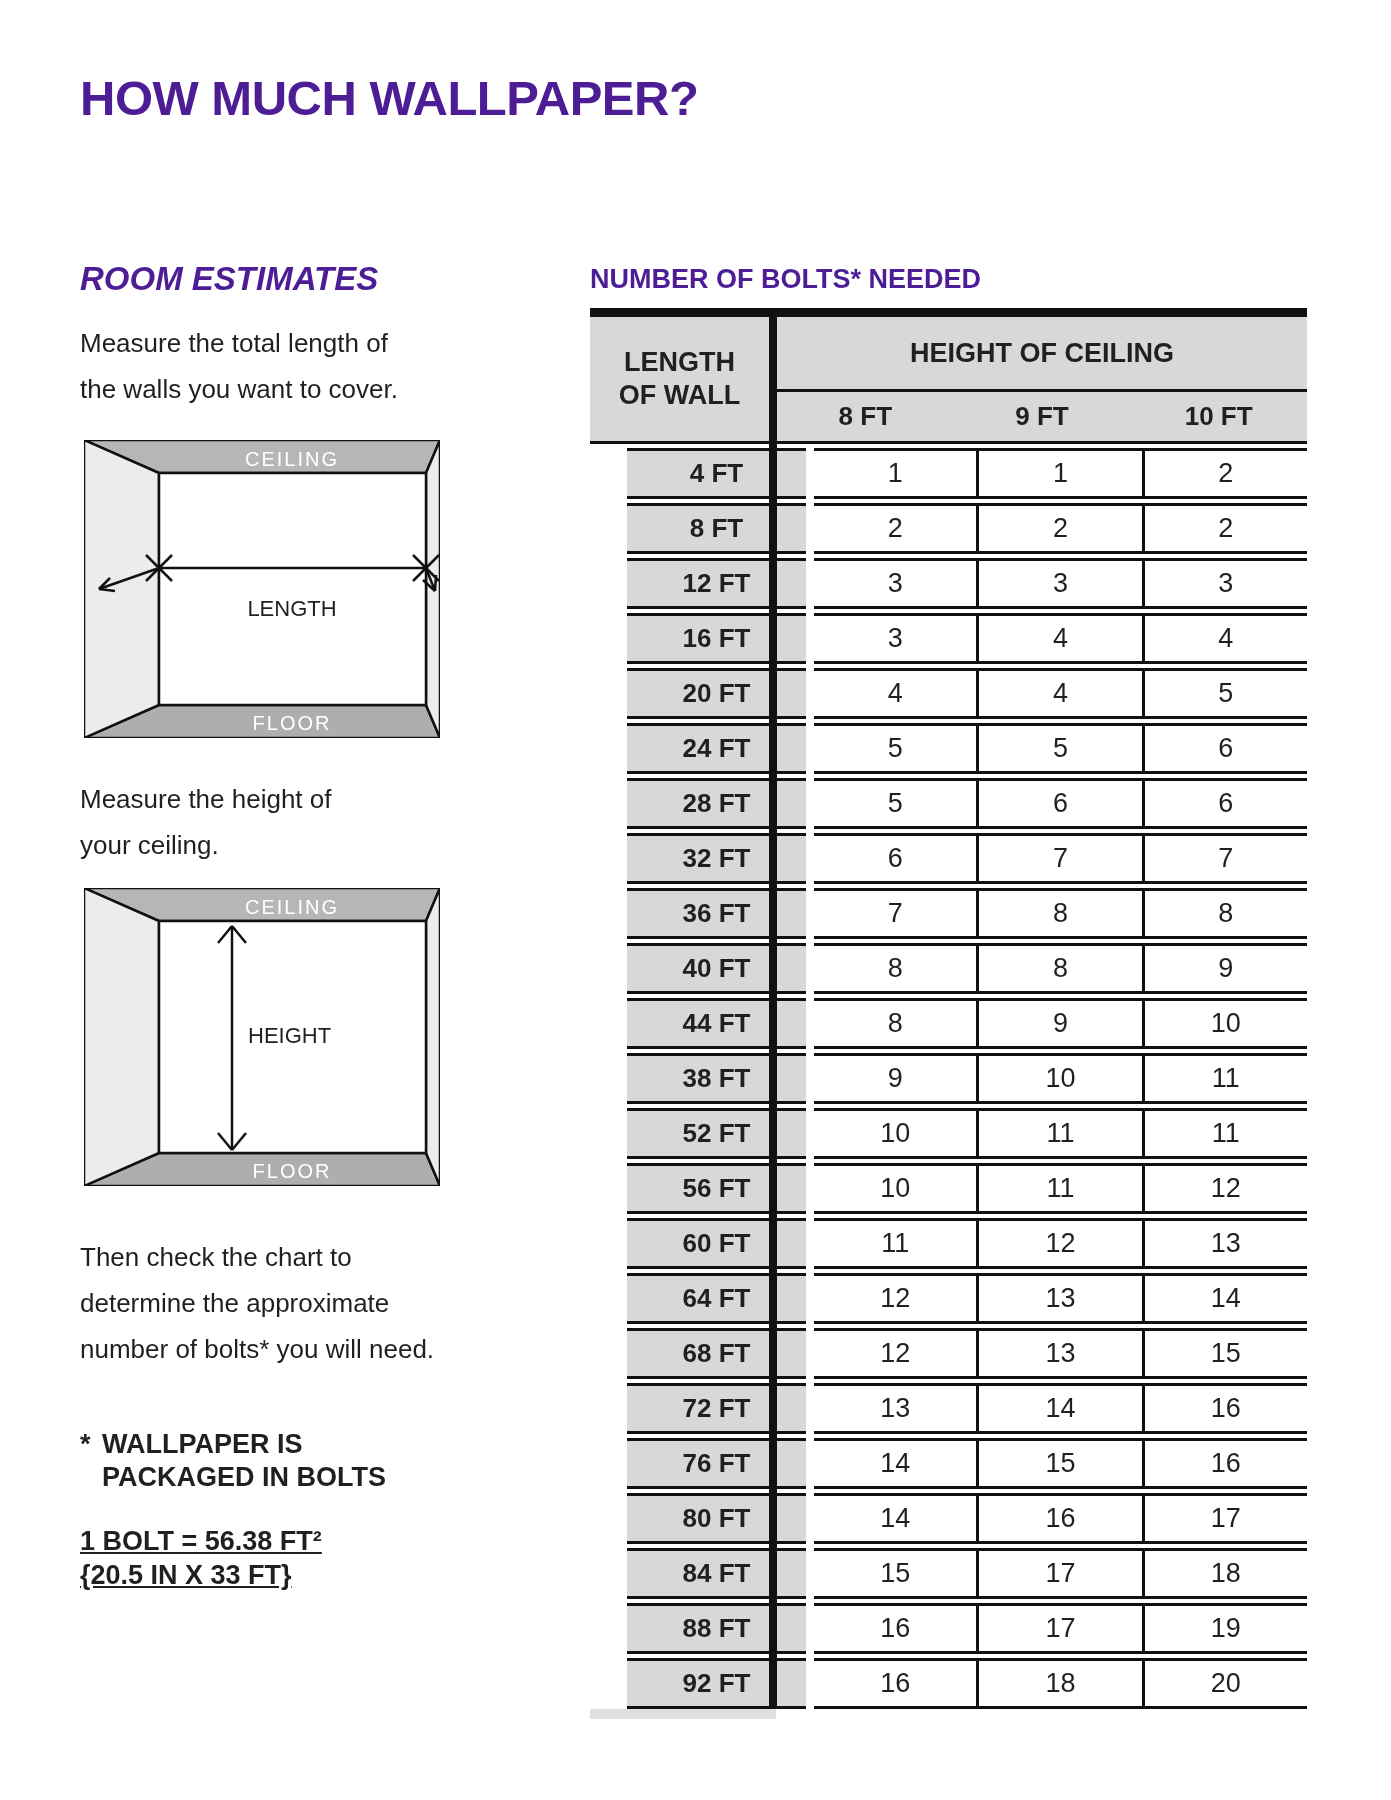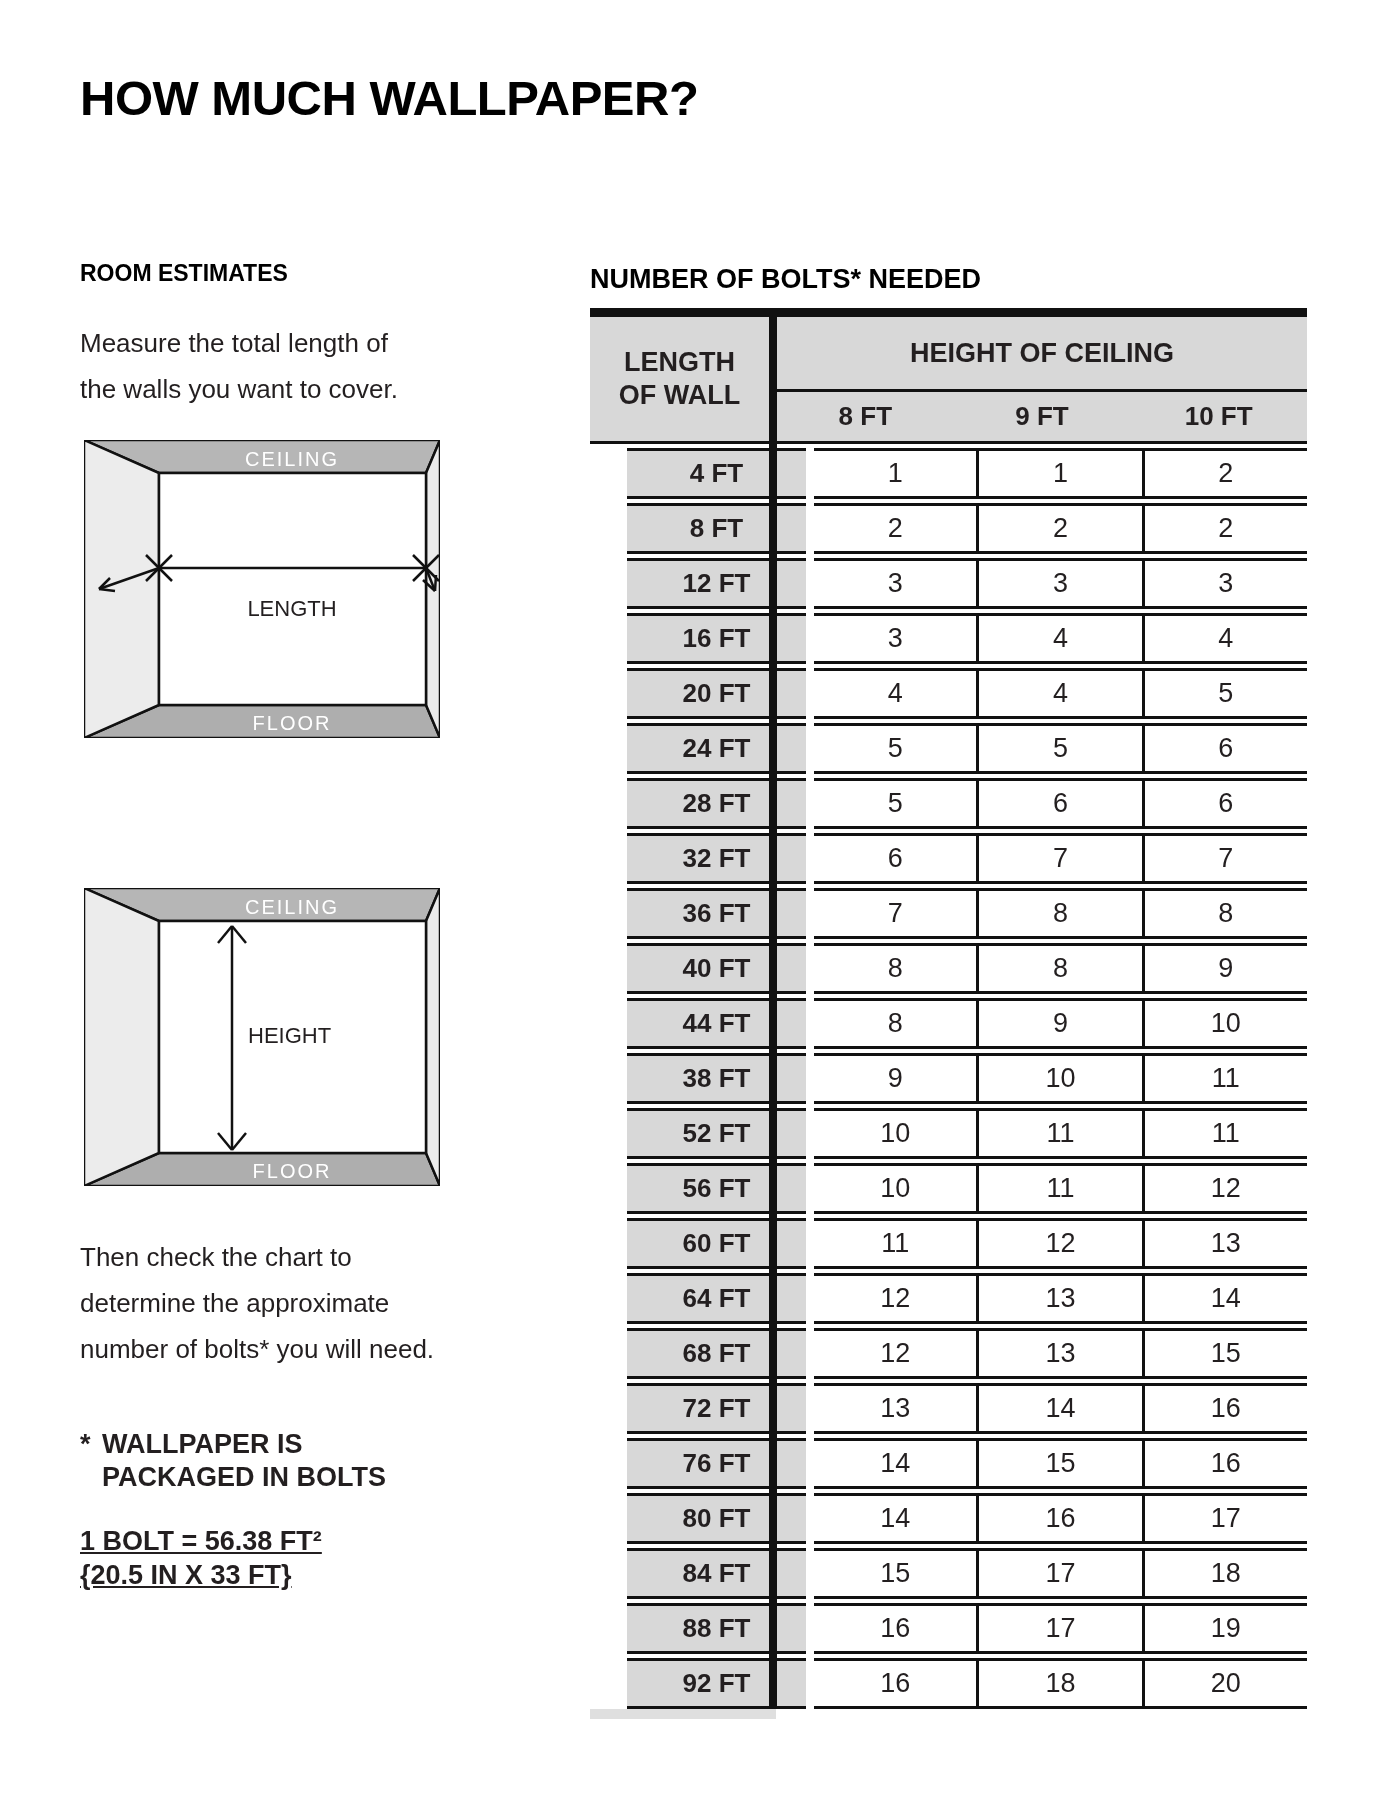--- a/index.html
+++ b/index.html
@@ -1,28 +1,28 @@
 <!DOCTYPE html>
 <html><head>
 <meta charset="utf-8">
 <style>
   html,body { margin:0; padding:0; background:#ffffff; }
   .page {
     position:relative; width:1391px; height:1800px; background:#ffffff;
     font-family:"Liberation Sans", sans-serif; color:#231f20; overflow:hidden;
   }
-  .accent { color:#000000; }
+  .accent { color:#4c1d95; }
 
   .main-title {
     position:absolute; left:80px; top:70px;
     font-size:49px; font-weight:bold; letter-spacing:-0.5px;
   }
   .section-title {
     position:absolute; left:80px; top:260px;
-    font-size:23px; font-weight:bold;
+    font-size:33px; font-weight:bold;font-style:italic;
   }
   .para {
     position:absolute; left:80px; width:420px;
     font-size:26px; line-height:46px; white-space:pre-line;
   }
   .para1 { top:320px; }
   .para2 { top:776px; }
   .para3 { top:1234px; }
 
   .diagram { position:absolute; left:84px; width:356px; height:298px; }
@@ -112,20 +112,22 @@
         <line x1="342" y1="128" x2="351" y2="151"></line>
         <line x1="351" y1="151" x2="352" y2="135"></line>
         <line x1="351" y1="151" x2="339" y2="140"></line>
       </g>
       <text x="208" y="26" font-size="20" letter-spacing="2" fill="#ffffff" text-anchor="middle">CEILING</text>
       <text x="208" y="290" font-size="20" letter-spacing="2" fill="#ffffff" text-anchor="middle">FLOOR</text>
       <text x="208" y="176" font-size="22" fill="#231f20" text-anchor="middle">LENGTH</text>
     </svg>
   </div>
 
+  <div class="para para2">Measure the height of
+your ceiling.</div>
 
   <div class="diagram diagram2">
     <svg width="356" height="298" viewBox="0 0 356 298">
       <rect x="0" y="0" width="356" height="298" fill="#ffffff"></rect>
       <polygon points="0,0 356,0 342,33 75,33" fill="#b6b6b6" stroke="#111111" stroke-width="2.5"></polygon>
       <polygon points="0,298 75,265 342,265 356,298" fill="#aeaeae" stroke="#111111" stroke-width="2.5"></polygon>
       <polygon points="0,0 75,33 75,265 0,298" fill="#ececec" stroke="#111111" stroke-width="2.5"></polygon>
       <polygon points="356,0 342,33 342,265 356,298" fill="#ececec" stroke="#111111" stroke-width="2.5"></polygon>
       <rect x="75" y="33" width="267" height="232" fill="#ffffff" stroke="#111111" stroke-width="2.5"></rect>
       <g stroke="#111111" stroke-width="2.5" fill="none">

